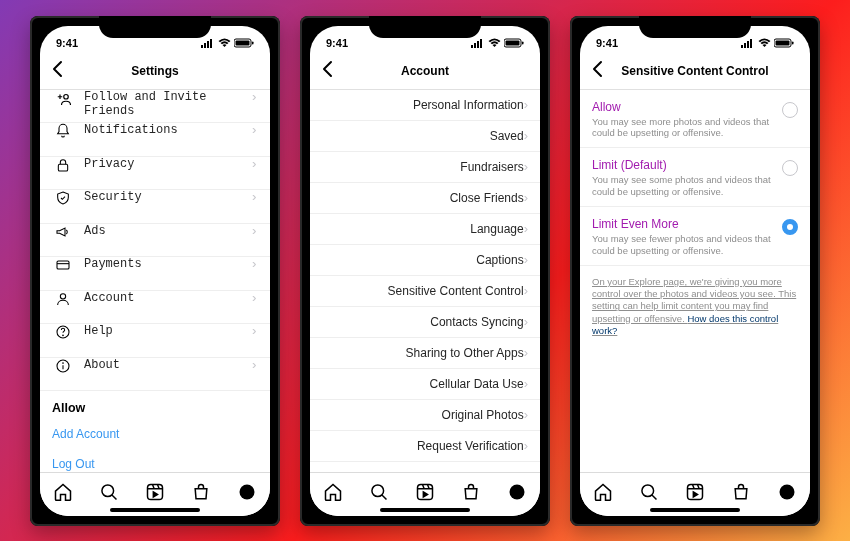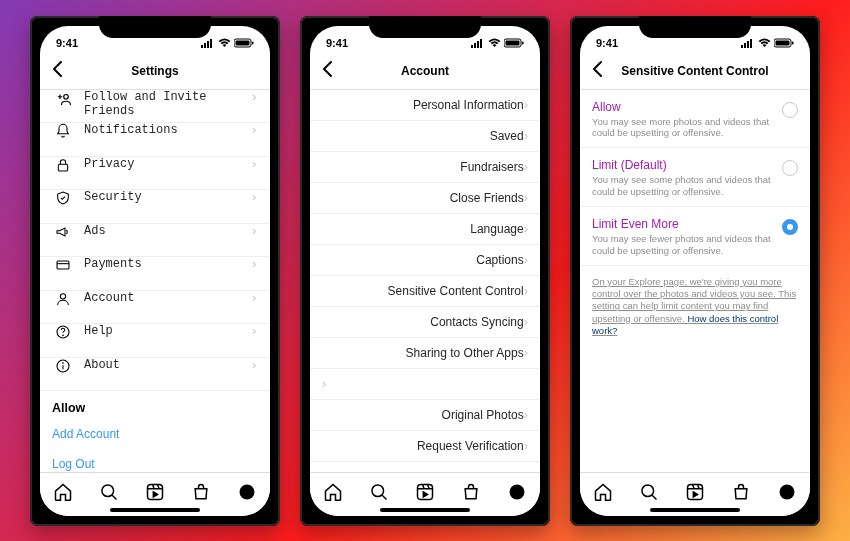--- a/index.html
+++ b/index.html
@@ -405,20 +405,21 @@
         </div>
       <div class="row2">
           <span class="lbl">Contacts Syncing</span>
           <span class="chevron">›</span>
         </div>
       <div class="row2">
           <span class="lbl">Sharing to Other Apps</span>
           <span class="chevron">›</span>
         </div>
       <div class="row2">
+          <span class="lbl">Cellular Data Use</span>
           <span class="chevron">›</span>
         </div>
       <div class="row2">
           <span class="lbl">Original Photos</span>
           <span class="chevron">›</span>
         </div>
       <div class="row2">
           <span class="lbl">Request Verification</span>
           <span class="chevron">›</span>
         </div>

